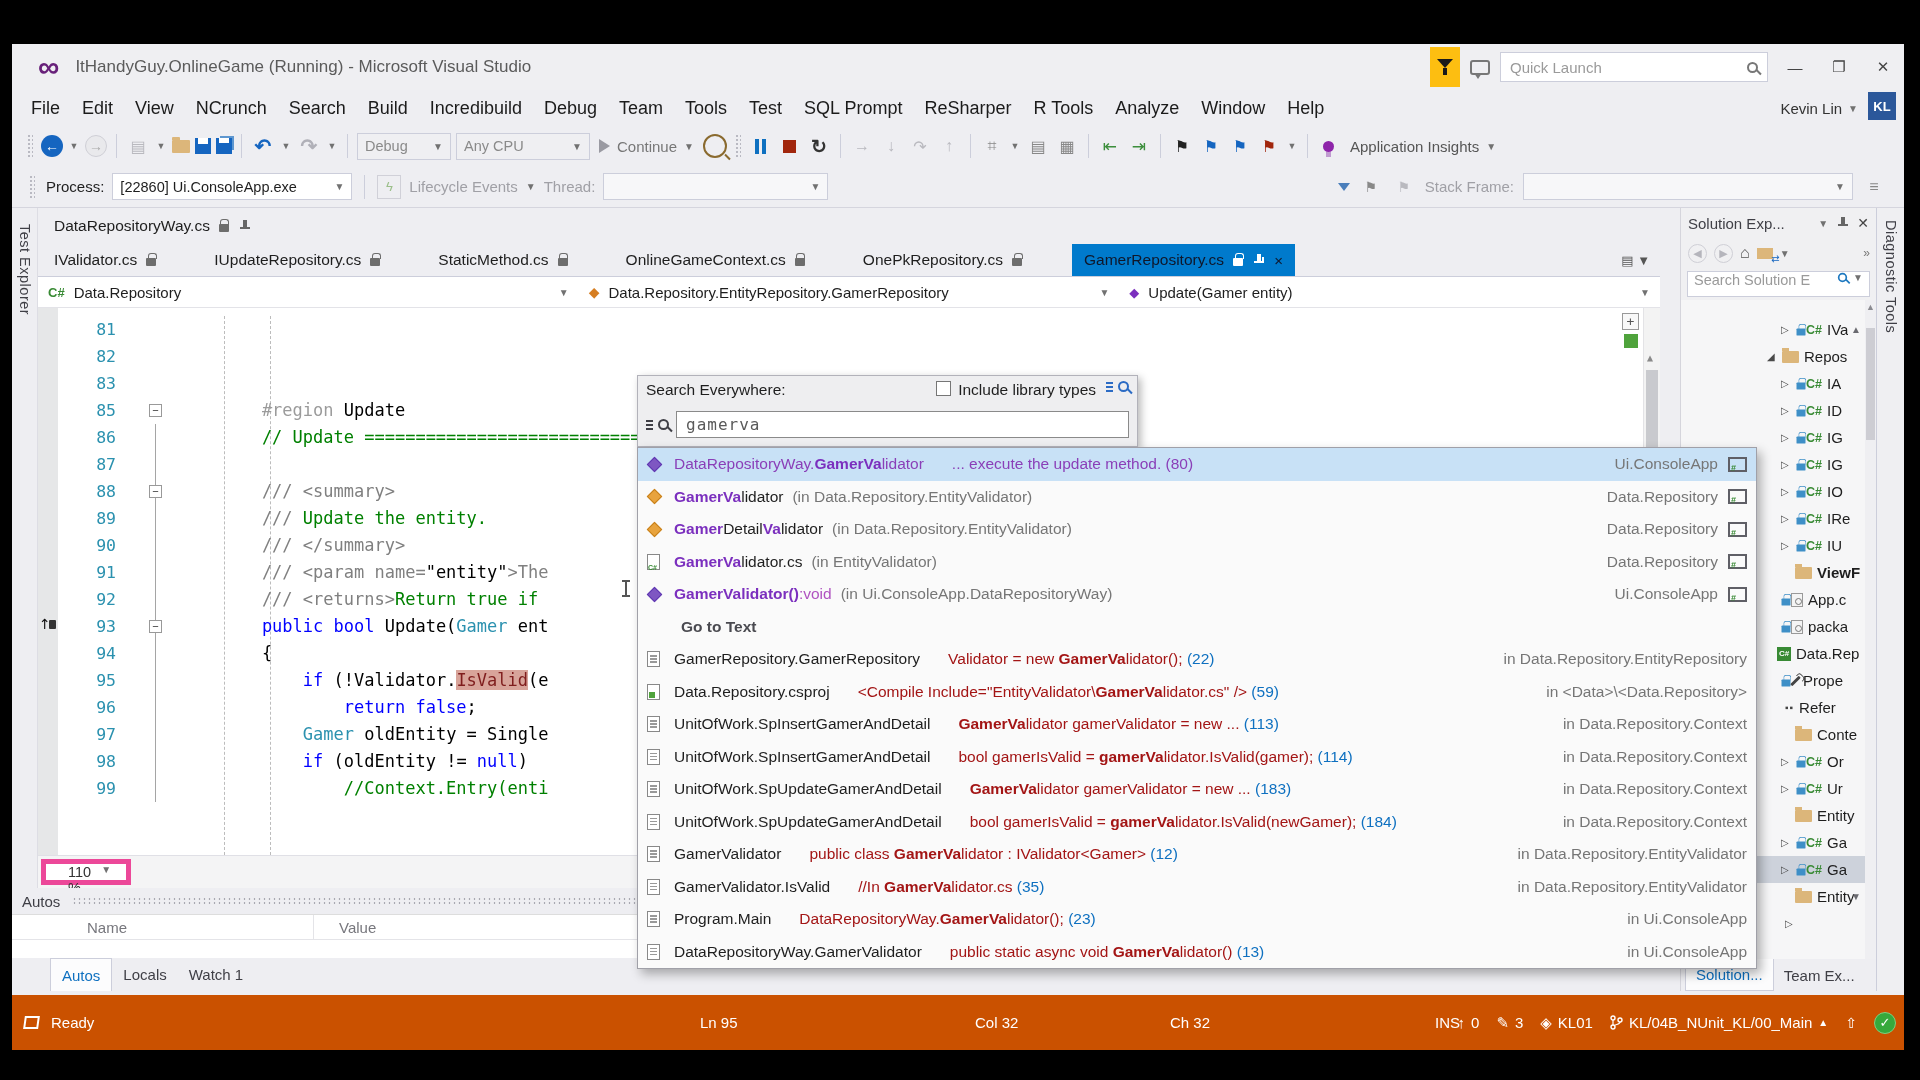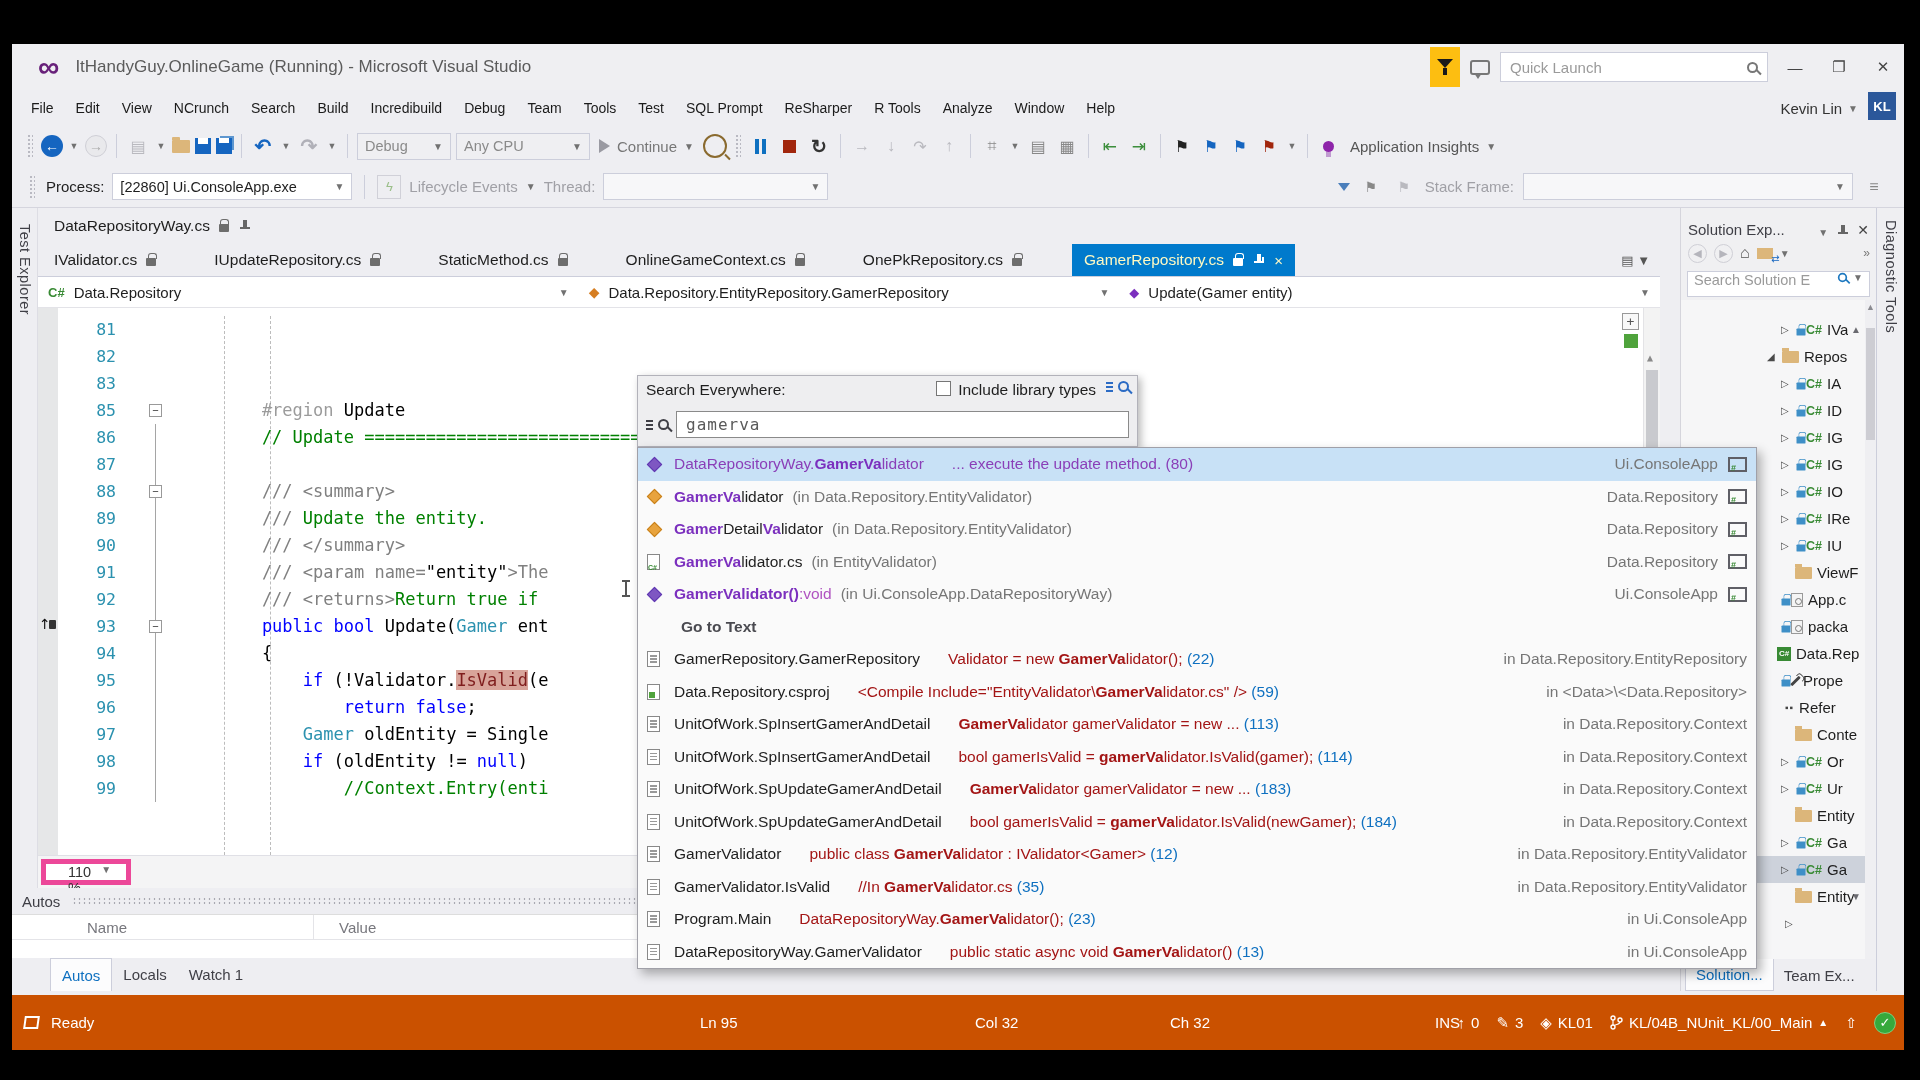--- a/index.html
+++ b/index.html
@@ -15,21 +15,21 @@
 .funnel-tri{width:0;height:0;border-left:8px solid transparent;border-right:8px solid transparent;border-top:9px solid #1a1a1a}
 .funnel-stem{width:4px;height:7px;background:#1a1a1a}
 .feedback{width:20px;height:15px;border:2px solid #777;border-radius:3px;position:relative}
 .feedback:after{content:"";position:absolute;left:2px;bottom:-6px;border-left:4px solid transparent;border-right:4px solid transparent;border-top:6px solid #777}
 .quick-launch{width:268px;height:30px;background:#fff;border:1px solid #CCCEDB;display:flex;align-items:center;padding:0 9px;color:#9A9A9A;font-size:15px}
 .mag{width:11px;height:11px;border:2px solid currentColor;border-radius:50%;position:relative;display:inline-block}
 .mag:after{content:"";position:absolute;width:7px;height:2px;background:currentColor;transform:rotate(45deg);right:-6px;bottom:-2px}
 .ql-mag{margin-left:auto;color:#777}
 .winbtn{width:34px;height:32px;display:flex;align-items:center;justify-content:center;color:#444;font-size:15px}
 
-.menubar{position:absolute;top:46px;left:0;right:0;height:36px;display:flex;align-items:center;padding-left:8px;font-size:14px;color:#1B1B1B}
+.menubar{position:absolute;top:46px;left:0;right:0;height:36px;display:flex;align-items:center;padding-left:8px;font-size:18px;color:#1B1B1B}
 .menu-item{padding:0 11px;height:100%;display:flex;align-items:center;white-space:nowrap}
 .account{position:absolute;right:46px;top:46px;height:36px;display:flex;align-items:center;gap:6px;color:#333}
 .caret{font-size:10px;color:#717171}
 .avatar{position:absolute;right:8px;top:48px;width:28px;height:28px;background:#2B579A;color:#fff;display:flex;align-items:center;justify-content:center;font-size:13px;font-weight:bold}
 
 .toolbar1{position:absolute;top:82px;left:0;right:0;height:40px;display:flex;align-items:center;gap:5px;padding-left:12px}
 .toolbar2{position:absolute;top:122px;left:0;right:0;height:42px;display:flex;align-items:center;gap:8px;padding-left:14px;border-bottom:1px solid #D5D5DE}
 .ti{width:24px;height:24px;display:flex;align-items:center;justify-content:center;font-size:16px;color:#555;flex:none}
 .g-circle-blue{background:#1565C0;color:#fff;border-radius:50%;width:22px;height:22px;font-size:14px}
 .g-circle-gray{background:#E9E9EC;color:#AAA;border-radius:50%;border:1px solid #CFCFD6;width:22px;height:22px;font-size:14px}
@@ -77,21 +77,21 @@
 .lock{width:10px;height:8px;background:#6D6D6D;border-radius:1px;position:relative;display:inline-block;margin-top:4px;flex:none}
 .lock:before{content:"";position:absolute;left:1.5px;top:-5px;width:7px;height:5px;border:1.5px solid #6D6D6D;border-bottom:none;border-radius:3px 3px 0 0}
 .lock.white{background:#fff}.lock.white:before{border-color:#fff}
 .lock.blue{background:#3E8FC7;transform:scale(.9)}.lock.blue:before{border-color:#3E8FC7}
 .pin{width:13px;height:13px;position:relative;flex:none}
 .pin:before{content:"";position:absolute;left:5px;top:0;width:4px;height:7px;background:#666}
 .pin:after{content:"";position:absolute;left:2px;top:7px;width:10px;height:2px;background:#666;box-shadow:4px 2px 0 -1px #666}
 .pin.white:before,.pin.white:after{background:#fff;box-shadow:4px 2px 0 -1px #fff}
 .tabrow{height:32px;display:flex;align-items:stretch;padding-left:16px;gap:58px;background:#EEEEF2;font-size:15.5px;color:#1E1E1E}
 .tab{display:flex;align-items:center;gap:9px;white-space:nowrap}
-.tab.active{background:#007ACC;color:#fef9c3;padding:0 12px;margin-left:-8px}
+.tab.active{background:#007ACC;color:#0f172a;padding:0 12px;margin-left:-8px}
 .tab .close{font-size:15px;line-height:1}
 .tab-overflow{margin-left:auto;margin-right:10px;align-self:center;color:#555;display:flex;align-items:center;gap:3px;font-size:13px}
 
 .navbar{height:32px;background:#FFF;border-top:1px solid #CCCEDB;border-bottom:1px solid #E3E3E8;display:flex;align-items:center;font-size:15px}
 .nav-sec{flex:1;display:flex;align-items:center;gap:9px;padding:0 10px;height:100%;overflow:hidden;white-space:nowrap}
 .nav-sec .caret{margin-left:auto}
 .ic-cs{color:#388A34;font-weight:bold;font-size:13px;flex:none}
 .ic-class{color:#D67E22;font-size:14px;flex:none}
 .ic-method{color:#7B2FBE;font-size:13px;flex:none}
 
@@ -132,21 +132,21 @@
 .ghc{display:flex;align-items:center;color:#77777D;font-size:15px}
 .ghc.c1{width:302px;padding-left:75px;border-right:1px solid #E4E4E8}
 .ghc.c2{padding-left:25px}
 .panel-tabs{position:absolute;bottom:0;height:33px;display:flex;align-items:stretch;font-size:15px;color:#3F3F46}
 .ptab{padding:0 11px;display:flex;align-items:center;white-space:nowrap}
 .ptab.active{background:#FCFCFD;border:1px solid #CCCEDB;border-bottom:none;color:#0E70C0}
 .ptab.accent{background:#FCFCFD;border:1px solid #CCCEDB;border-bottom:none;color:#B0521F}
 
 .split{position:absolute;left:1648px;top:164px;width:20px;height:783px;background:#EEEEF2}
 .sx{position:absolute;left:1668px;top:164px;width:196px;height:783px;background:#F0F0F2;border-left:1px solid #D5D5DC}
-.sx-title{height:30px;display:flex;align-items:flex-end;padding:0 7px;font-size:15px;color:#3F3F46;gap:8px}
+.sx-title{height:30px;display:flex;align-items:center;padding:0 7px;font-size:15px;color:#3F3F46;gap:8px}
 .sx-title .t{flex:1;white-space:nowrap;overflow:hidden}
 .sx-tools{height:30px;display:flex;align-items:center;gap:7px;padding-left:7px;color:#8A8A90;font-size:13px}
 .cir{width:19px;height:19px;border:1px solid #CFCFD6;border-radius:50%;display:flex;align-items:center;justify-content:center;font-size:11px;color:#B5B5BC}
 .home{color:#555;font-size:16px}
 .syncf{width:16px;height:11px;background:#DCB67A;position:relative}
 .syncf:after{content:"⇄";position:absolute;right:-7px;bottom:-5px;font-size:10px;color:#1565C0}
 .sx-more{margin-left:auto;margin-right:6px;color:#777;font-size:12px}
 .sx-search{height:32px;padding:3px 6px}
 .sx-input{height:26px;background:#fff;border:1px solid #CCCEDB;display:flex;align-items:flex-start;padding:0 6px;color:#9A9A9A;font-size:14.5px;gap:5px}
 .sx-input .t{flex:1;white-space:nowrap;overflow:hidden}
@@ -663,21 +663,21 @@
             <span class="lock blue"></span>
             <span class="tic tic-cs">C#</span>
             <span class="tlabel">IRe</span>
           </div>
           <div class="trow" style="padding-left: 100px;">
             <span class="exp">▷</span>
             <span class="lock blue"></span>
             <span class="tic tic-cs">C#</span>
             <span class="tlabel">IU</span>
           </div>
-          <div class="trow" style="padding-left: 114px;">
+          <div class="trow" style="padding-left: 114px; font-weight: bold;">
             <span class="tic tic-folder"></span>
             <span class="tlabel">ViewF</span>
           </div>
           <div class="trow" style="padding-left: 100px;">
             <span class="lock blue"></span>
             <span class="tic tic-config"></span>
             <span class="tlabel">App.c</span>
           </div>
           <div class="trow" style="padding-left: 100px;">
             <span class="lock blue"></span>

